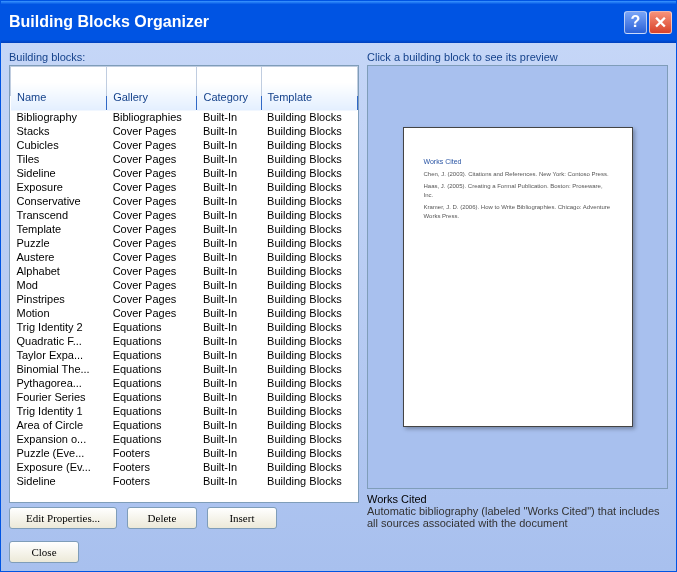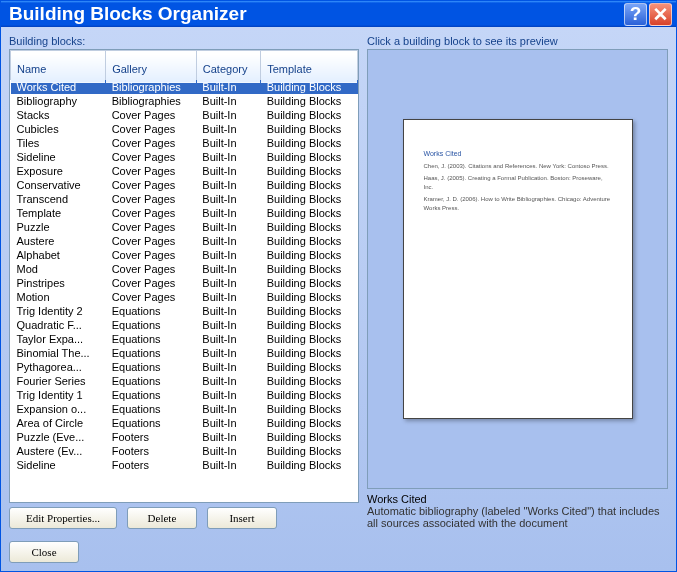--- a/index.html
+++ b/index.html
@@ -15,24 +15,24 @@
     border: 1px solid #0054e3;
     box-sizing: border-box;
     display: flex;
     flex-direction: column;
   }
   .titlebar {
     background: linear-gradient(to bottom, #3a95ff 0%, #0054e3 8%, #0054e3 92%, #003fbc 100%);
     height: 26px;
     display: flex;
     align-items: center;
-    padding: 0 4px;
+    padding: 8px 4px;
     color: #fff;
     font-weight: bold;
-    font-size: 19px;
+    font-size: 16px;
   }
   .titlebar .title { flex: 1; padding-left: 4px; }
   .titlebar .btn {
     width: 21px; height: 21px;
     margin-left: 2px;
     display:flex; align-items:center; justify-content:center;
     border-radius: 3px;
     font-weight: bold;
     color: #fff;
     border:1px solid rgba(255,255,255,.6);
@@ -85,21 +85,21 @@
   }
   table.list th {
     background: linear-gradient(to bottom,#fff,#e3efff);
     border:1px solid #c0cde0;
     text-align:left;
     font-weight:normal;
     padding:6px 6px;
     height:16px;
     color:#15428b;
     position:sticky;
-    top:4px;
+    top:16px;
   }
   table.list td {
     padding:1px 6px;
     white-space:nowrap;
     overflow:hidden;
     text-overflow:ellipsis;
     max-width:80px;
   }
   table.list tr.selected td {
     background:#3169c6;
@@ -328,39 +328,39 @@
                     <td>Built-In</td>
                     <td>Building Blocks</td>
                   </tr>
                   <tr>
                     <td>Trig Identity 1</td>
                     <td>Equations</td>
                     <td>Built-In</td>
                     <td>Building Blocks</td>
                   </tr>
                   <tr>
+                    <td>Area of Circle</td>
+                    <td>Equations</td>
+                    <td>Built-In</td>
+                    <td>Building Blocks</td>
+                  </tr>
+                  <tr>
                     <td>Expansion o...</td>
-                    <td>Equations</td>
-                    <td>Built-In</td>
-                    <td>Building Blocks</td>
-                  </tr>
-                  <tr>
-                    <td>Area of Circle</td>
                     <td>Equations</td>
                     <td>Built-In</td>
                     <td>Building Blocks</td>
                   </tr>
                   <tr>
                     <td>Puzzle (Eve...</td>
                     <td>Footers</td>
                     <td>Built-In</td>
                     <td>Building Blocks</td>
                   </tr>
                   <tr>
-                    <td>Austere (Ev...</td>
+                    <td>Exposure (Ev...</td>
                     <td>Footers</td>
                     <td>Built-In</td>
                     <td>Building Blocks</td>
                   </tr>
                   <tr>
                     <td>Sideline</td>
                     <td>Footers</td>
                     <td>Built-In</td>
                     <td>Building Blocks</td>
                   </tr>

